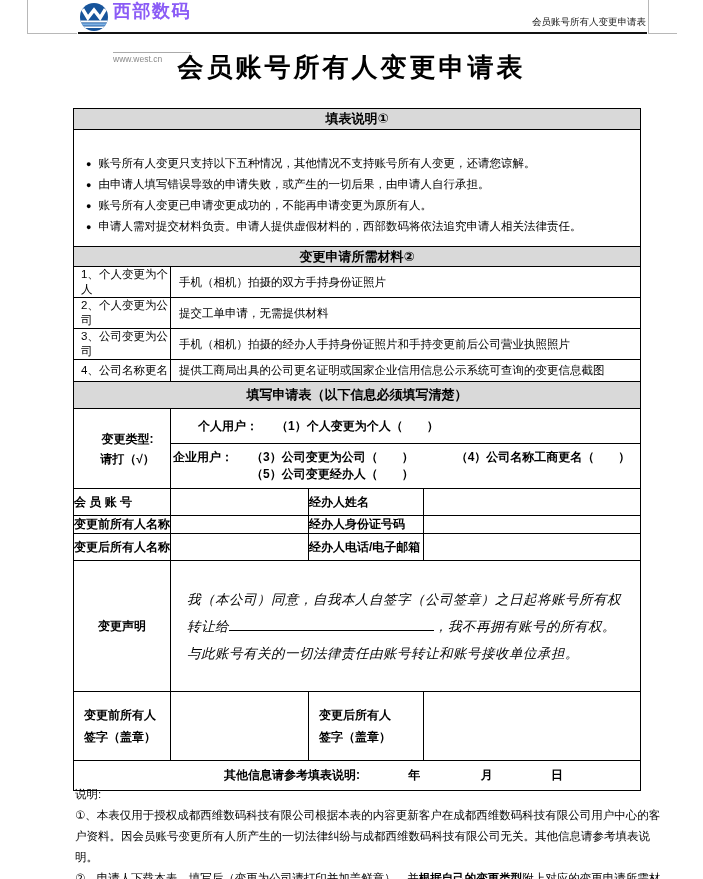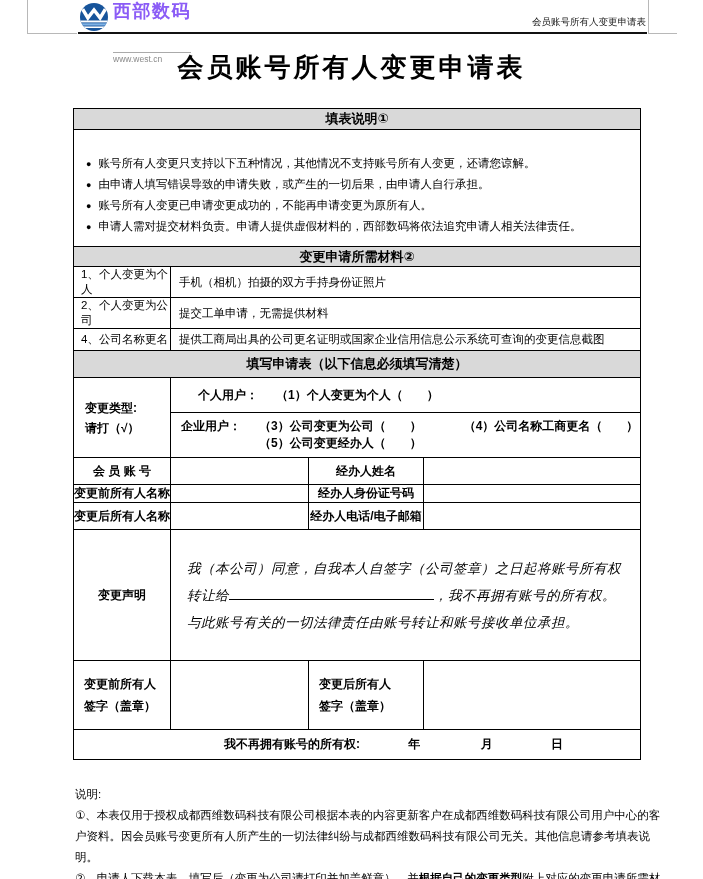--- a/index.html
+++ b/index.html
@@ -33,27 +33,27 @@
   .sec-hdr.tall { height:27px; }
   
   .instr-body { padding:23px 10px 9px 12px; height:97px; vertical-align:top; }
   .bullet-line { font-size:11.5px; line-height:20px; white-space:nowrap; }
   .bullet-dot { font-size:9px; margin-right:7px; }
   
   .mat-row td { height:22px; font-size:11.5px; }
   .mat-type { padding-left:7px; }
   .mat-desc { padding-left:8px; }
   
-  .ct-label { padding-left:11px; font-weight:bold; line-height:20px; }
+  .ct-label { padding-left:11px; font-weight:bold; line-height:20px;text-align:center; }
   .ct-row1 { height:35px; font-weight:bold; padding-left:27px; }
-  .ct-row2 { height:45px; font-weight:bold; padding-left:10px; line-height:17px; }
+  .ct-row2 { height:45px; font-weight:bold; padding-left:2px; line-height:17px; }
   .ct-opt4 { margin-left:42px; }
   .ct-line2 { padding-left:78px; }
   .ct-gap { display:inline-block; width:18px; }
-  .f-label { font-weight:bold; text-align:center; }
+  .f-label { font-weight:bold; text-align:left; }
   .row-h27 td { height:27px; }
   .row-h29 td { height:16px; }
   .decl-row td { height:131px; }
   .decl-label { font-weight:bold; text-align:center; }
   .decl-body {
     padding:10px 16px; font-family:"DejaVu Serif","Liberation Serif",serif;
     font-style:italic; font-size:13.5px; line-height:27px; letter-spacing:0.5px;
   }
   .blank-line { display:inline-block; width:205px; height:14px; border-bottom:1px solid #000; }
   .sig-row td { height:69px; }
@@ -133,20 +133,24 @@
         </tr>
     <tr class="mat-row">
       <td class="mat-type">1、个人变更为个人</td>
       <td class="mat-desc">手机（相机）拍摄的双方手持身份证照片</td>
     </tr>
     <tr class="mat-row">
       <td class="mat-type">2、个人变更为公司</td>
       <td class="mat-desc">提交工单申请，无需提供材料</td>
     </tr>
     <tr class="mat-row">
+      <td class="mat-type">3、公司变更为公司</td>
+      <td class="mat-desc">手机（相机）拍摄的经办人手持身份证照片和手持变更前后公司营业执照照片</td>
+    </tr>
+    <tr class="mat-row">
       <td class="mat-type">4、公司名称更名</td>
       <td class="mat-desc">提供工商局出具的公司更名证明或国家企业信用信息公示系统可查询的变更信息截图</td>
     </tr>
   </tbody>
     </table>
 
   <table>
     <colgroup>
         <col style="width:97px">
         <col style="width:138px">
@@ -212,21 +216,21 @@
       <td></td>
       <td class="sig-label">
         <div>变更后所有人</div>
         <div>签字（盖章）</div>
       </td>
       <td></td>
     </tr>
 
     <tr class="date-row">
       <td colspan="4">
-        <span>我不再拥有账号的所有权:</span>
+        <span>其他信息请参考填表说明:</span>
         <span class="date-y">年</span>
         <span class="date-m">月</span>
         <span class="date-d">日</span>
       </td>
     </tr>
   </tbody>
     </table>
 </div>
 
 <div class="notes">

